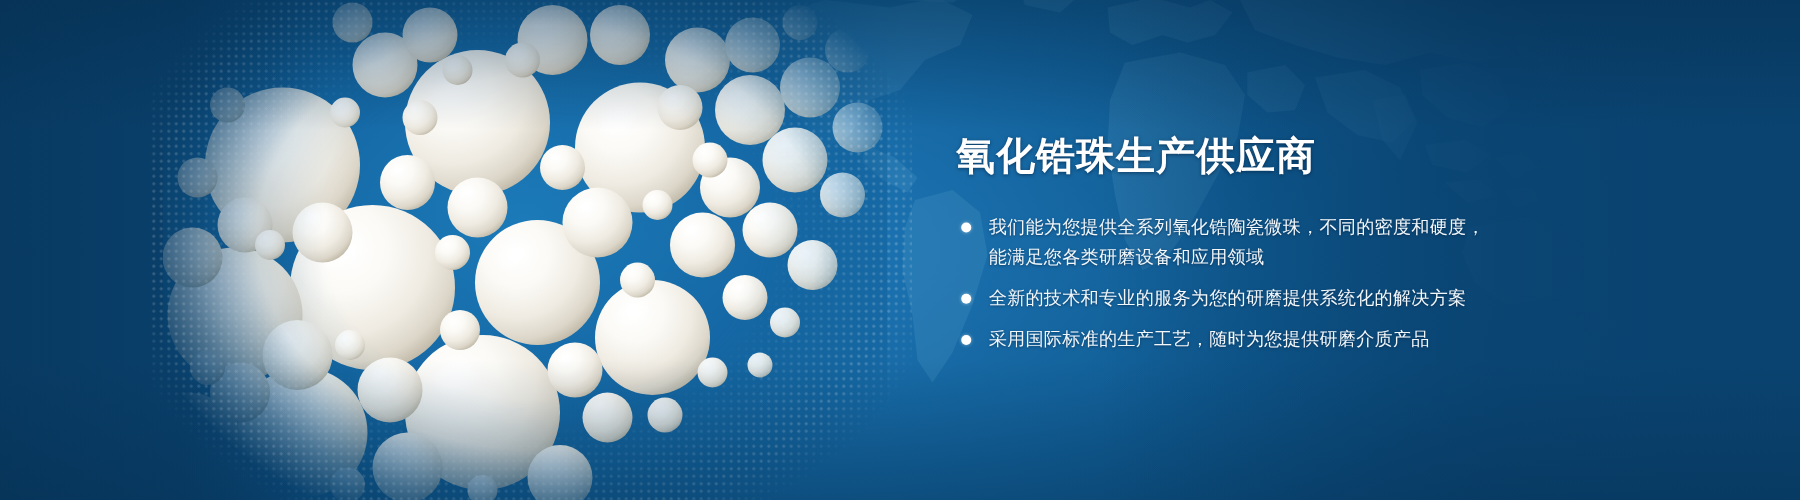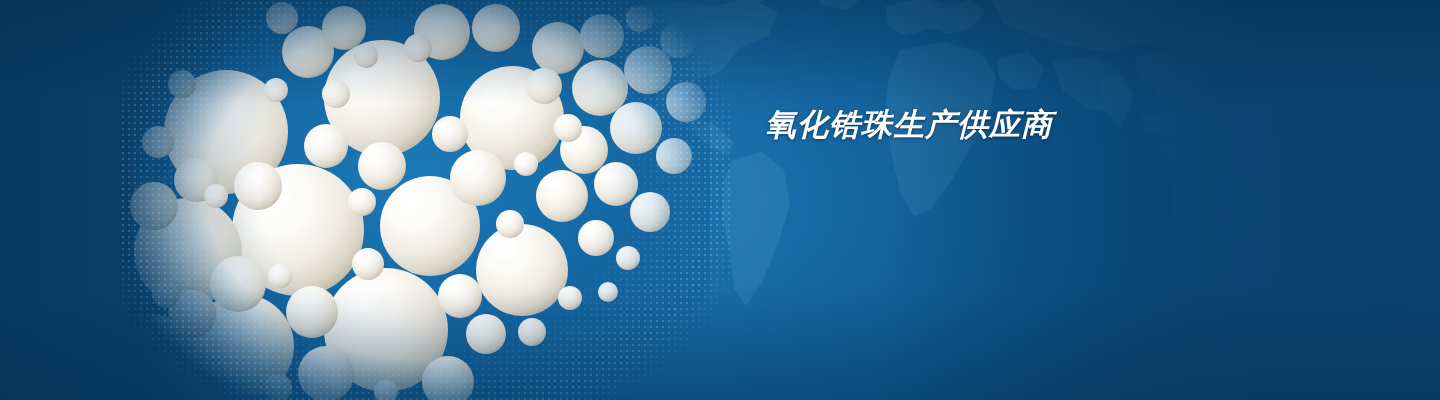--- a/index.html
+++ b/index.html
@@ -9,21 +9,20 @@
   }
   * { box-sizing: border-box; }
 
   .banner {
     position: relative;
     width: 1440px;
     height: 400px;
     overflow: hidden;
     font-family: "Liberation Sans", "DejaVu Sans", sans-serif;
     background: #0a4370;
-    font-style: italic;
   }
 
   
   .bg-base {
     position: absolute;
     inset: 0;
     background:
       radial-gradient(ellipse 820px 520px at 640px 200px,
         #1d76b5 0%, #176aa6 22%, #0f5a91 46%, #0a4b7d 70%, #073f6d 100%);
   }
@@ -337,15 +336,30 @@
       </svg>
     </div>
   </div>
 
   <div class="halftone"></div>
   <div class="bg-vignette"></div>
 
   <div class="copy">
     <h1 class="headline">氧化锆珠生产供应商</h1>
 
+    <ul class="bullets">
+      <li class="bullet">
+        <span class="bullet-dot"></span>
+        <span class="bullet-line">我们能为您提供全系列氧化锆陶瓷微珠，不同的密度和硬度，</span>
+        <span class="bullet-line">能满足您各类研磨设备和应用领域</span>
+      </li>
+      <li class="bullet">
+        <span class="bullet-dot"></span>
+        <span class="bullet-line">全新的技术和专业的服务为您的研磨提供系统化的解决方案</span>
+      </li>
+      <li class="bullet">
+        <span class="bullet-dot"></span>
+        <span class="bullet-line">采用国际标准的生产工艺，随时为您提供研磨介质产品</span>
+      </li>
+    </ul>
   </div>
 
 </div>
 
 </body></html>

